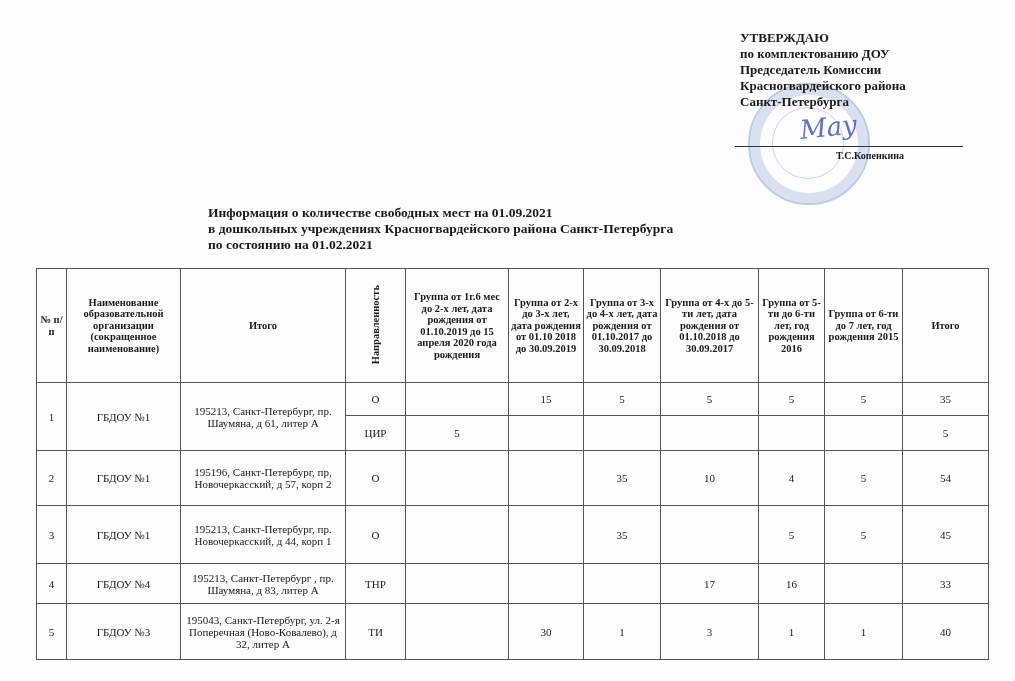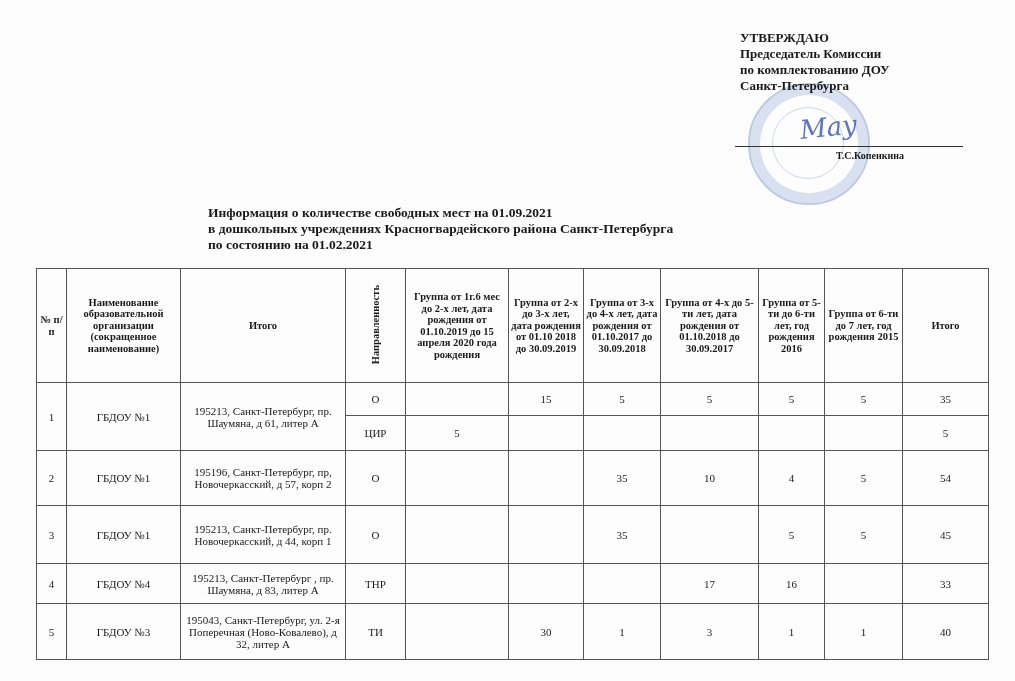--- a/index.html
+++ b/index.html
@@ -45,22 +45,23 @@
   .vert { writing-mode: vertical-rl; transform: rotate(180deg); white-space: nowrap; display: inline-block; }
   .num { font-size: 11px; }
 </style>
 </head>
 <body>
 
 <div class="stamp"></div>
 <div class="stamp-inner"></div>
 <div class="approval">
   <span class="line">УТВЕРЖДАЮ</span>
+  <span class="line">по комплектованию ДОУ</span>
   <span class="line">Председатель Комиссии</span>
-  <span class="line">по комплектованию ДОУ</span>
+  <span class="line">Красногвардейского района</span>
   <span class="line">Санкт-Петербурга</span>
 </div>
 <div class="signature">Мау</div>
 <div class="sign-line"></div>
 <div class="signer">Т.С.Копенкина</div>
 
 <div class="doc-title">
   <span>Информация о количестве свободных мест на 01.09.2021</span>
   <span>в дошкольных учреждениях Красногвардейского района Санкт-Петербурга</span>
   <span>по состоянию на 01.02.2021</span>

